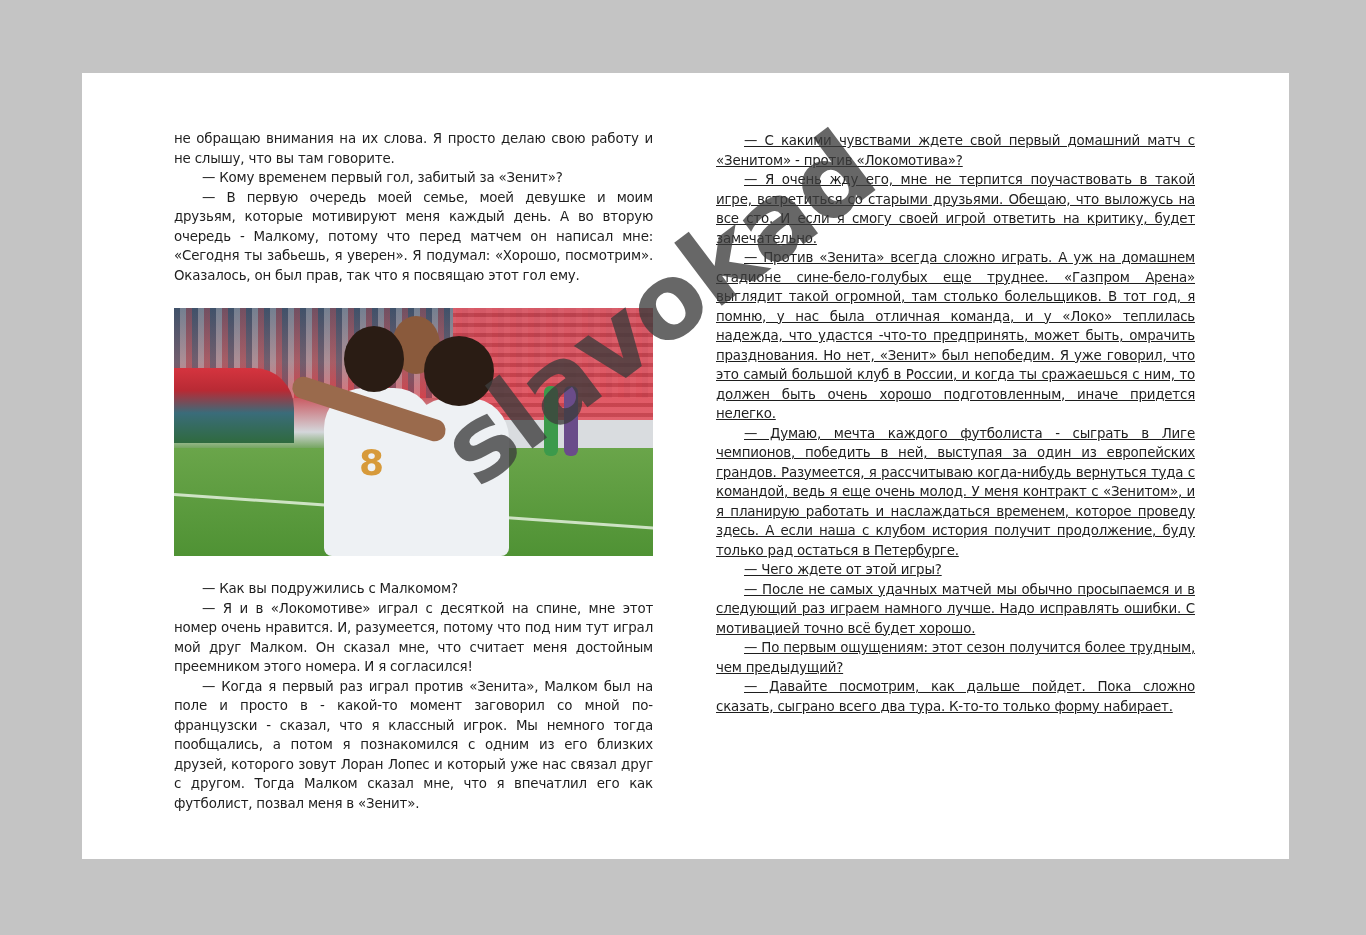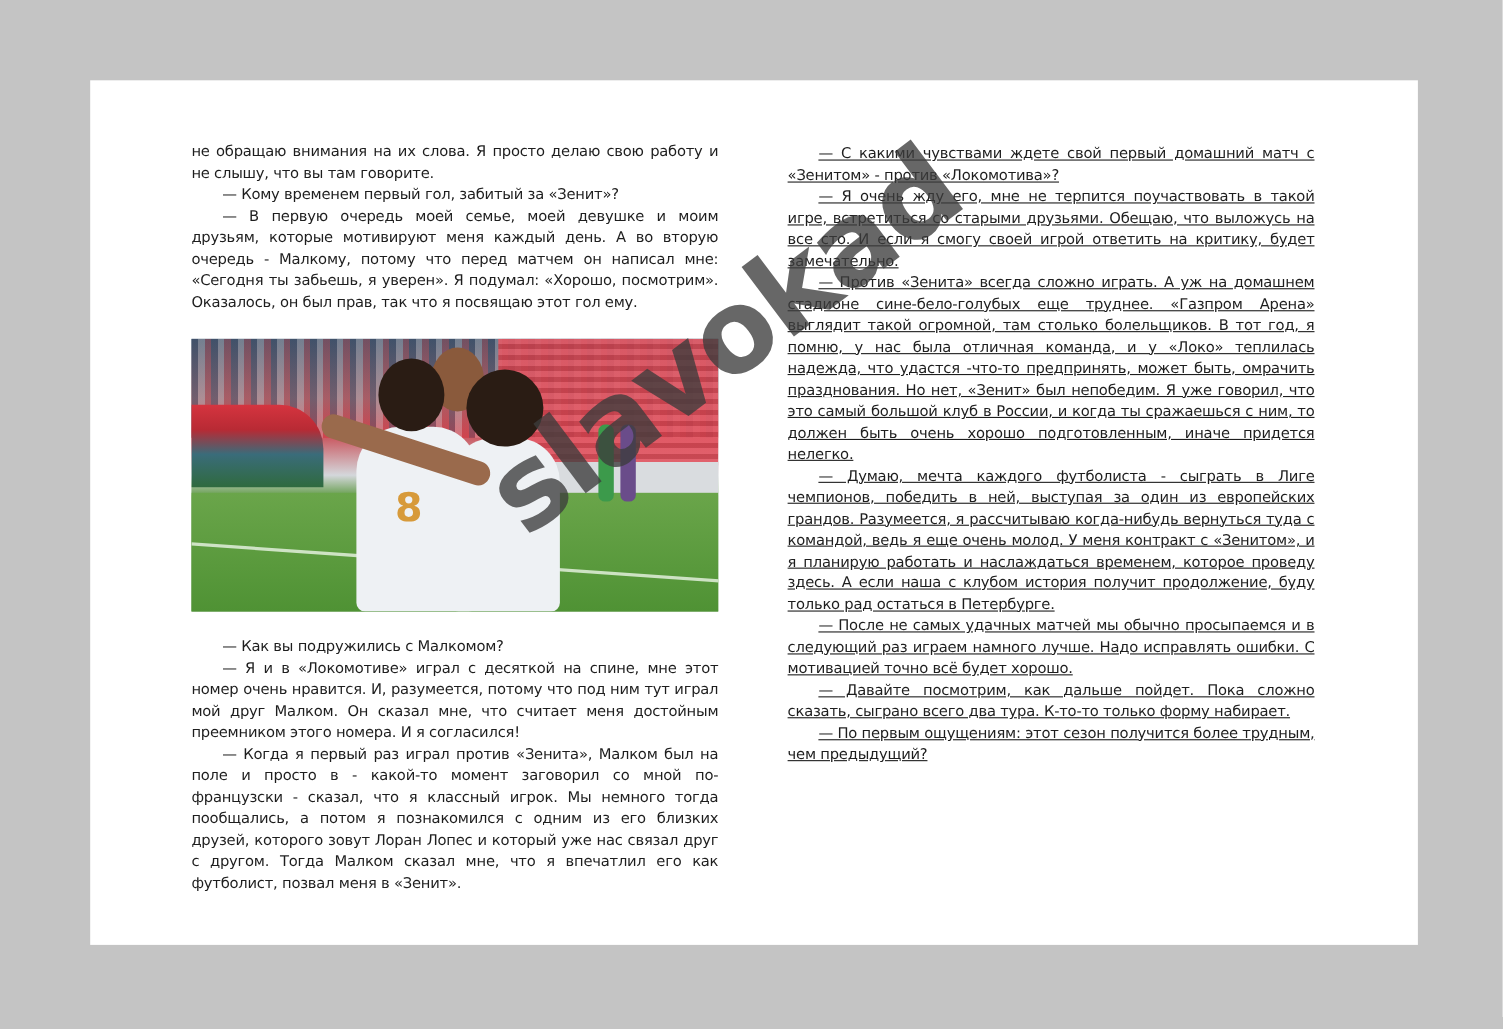--- a/index.html
+++ b/index.html
@@ -144,20 +144,21 @@
     <p class="dlg">— Как вы подружились с Малкомом?</p>
     <p class="dlg">— Я и в «Локомотиве» играл с десяткой на спине, мне этот номер очень нравится. И, разумеется, потому что под ним тут играл мой друг Малком. Он сказал мне, что считает меня достойным преемником этого номера. И я согласился!</p>
     <p class="dlg">— Когда я первый раз играл против «Зенита», Малком был на поле и просто в - какой-то момент заговорил со мной по-французски - сказал, что я классный игрок. Мы немного тогда пообщались, а потом я познакомился с одним из его близких друзей, которого зовут Лоран Лопес и который уже нас связал друг с другом. Тогда Малком сказал мне, что я впечатлил его как футболист, позвал меня в «Зенит».</p>
   </div>
 
   <div class="col col-right">
     <p class="dlg">— С какими чувствами ждете свой первый домашний матч с «Зенитом» - против «Локомотива»?</p>
     <p class="dlg">— Я очень жду его, мне не терпится поучаствовать в такой игре, встретиться со старыми друзьями. Обещаю, что выложусь на все сто. И если я смогу своей игрой ответить на критику, будет замечательно.</p>
     <p class="dlg">— Против «Зенита» всегда сложно играть. А уж на домашнем стадионе сине-бело-голубых еще труднее. «Газпром Арена» выглядит такой огромной, там столько болельщиков. В тот год, я помню, у нас была отличная команда, и у «Локо» теплилась надежда, что удастся -что-то предпринять, может быть, омрачить празднования. Но нет, «Зенит» был непобедим. Я уже говорил, что это самый большой клуб в России, и когда ты сражаешься с ним, то должен быть очень хорошо подготовленным, иначе придется нелегко.</p>
     <p class="dlg">— Думаю, мечта каждого футболиста - сыграть в Лиге чемпионов, победить в ней, выступая за один из европейских грандов. Разумеется, я рассчитываю когда-нибудь вернуться туда с командой, ведь я еще очень молод. У меня контракт с «Зенитом», и я планирую работать и наслаждаться временем, которое проведу здесь. А если наша с клубом история получит продолжение, буду только рад остаться в Петербурге.</p>
+    <p class="dlg">— Чего ждете от этой игры?</p>
     <p class="dlg">— После не самых удачных матчей мы обычно просыпаемся и в следующий раз играем намного лучше. Надо исправлять ошибки. С мотивацией точно всё будет хорошо.</p>
+    <p class="dlg">— По первым ощущениям: этот сезон получится более трудным, чем предыдущий?</p>
     <p class="dlg">— Давайте посмотрим, как дальше пойдет. Пока сложно сказать, сыграно всего два тура. К-то-то только форму набирает.</p>
-    <p class="dlg">— По первым ощущениям: этот сезон получится более трудным, чем предыдущий?</p>
   </div>
 
 </div>
 
 <div class="watermark">slavokad</div>
 
 </body></html>

